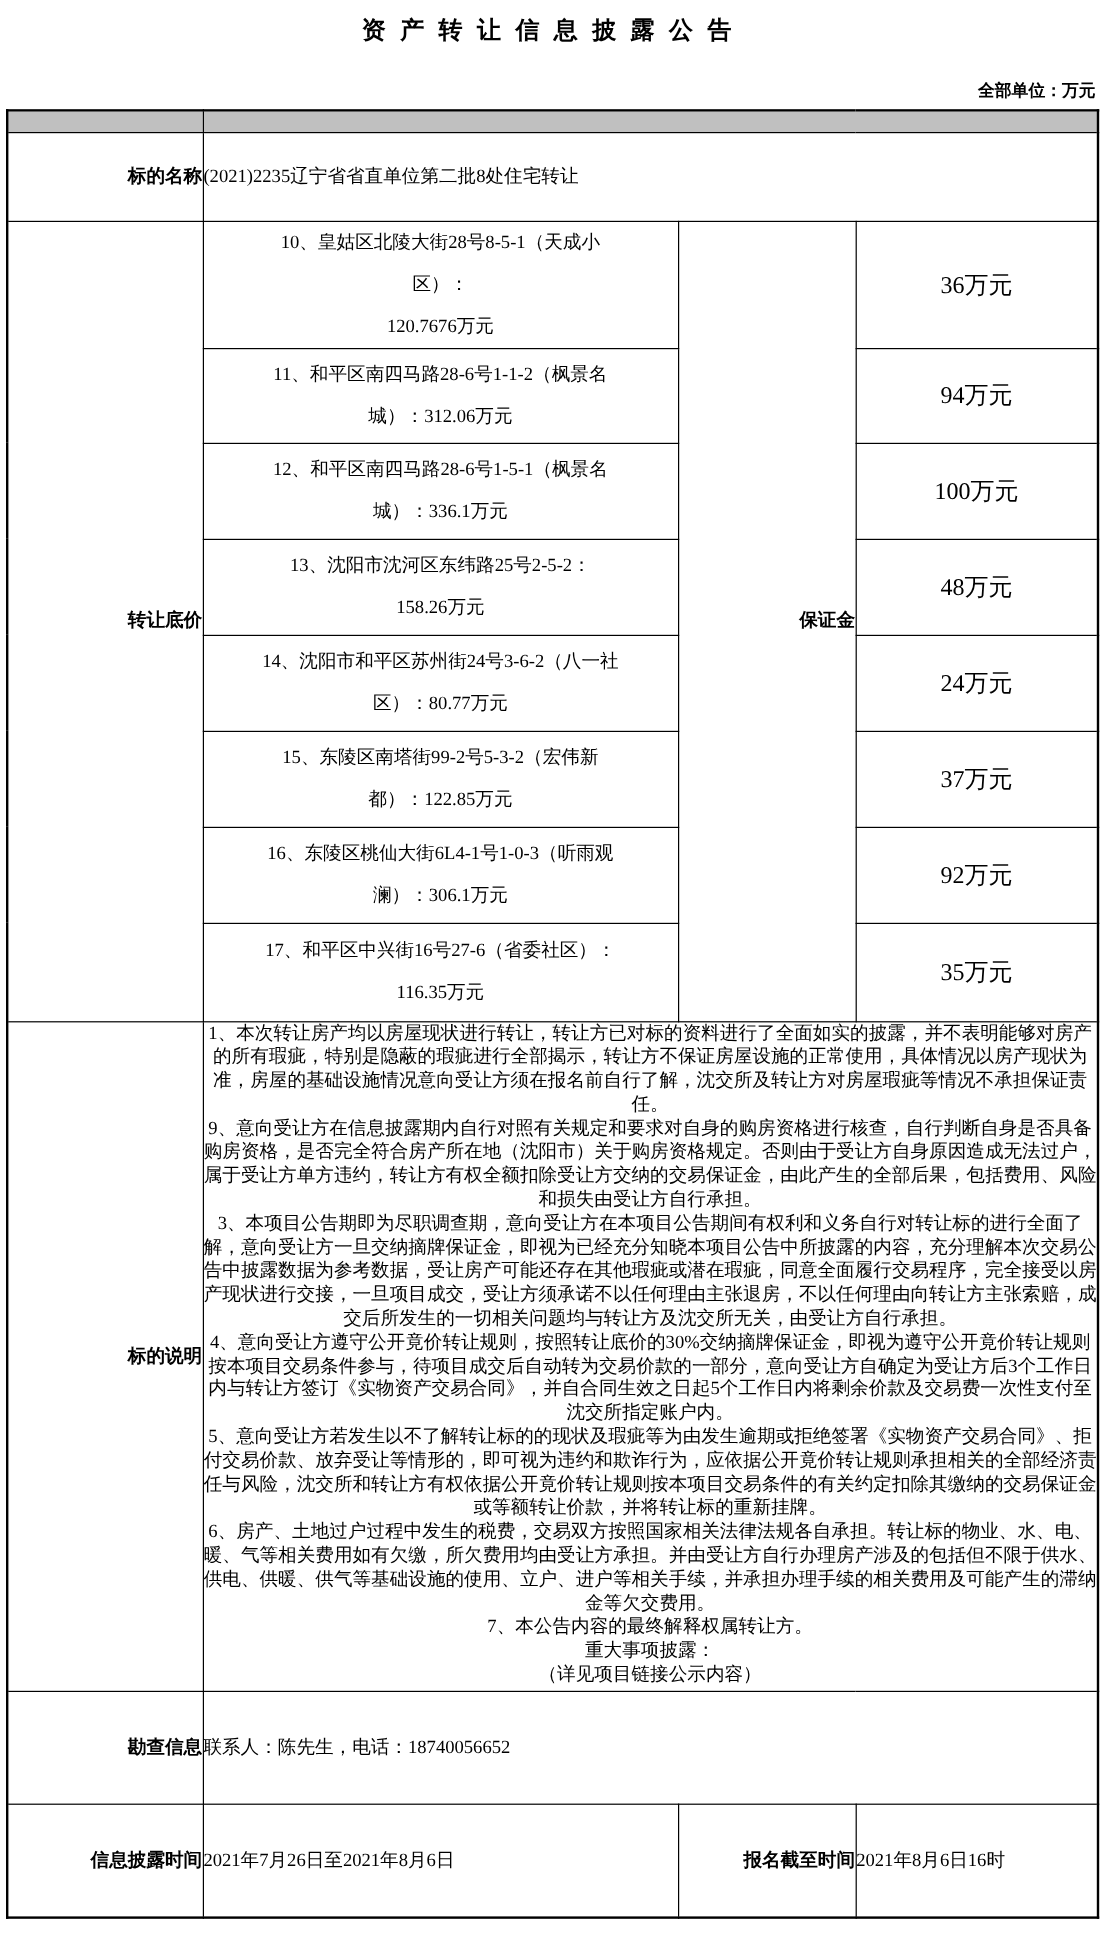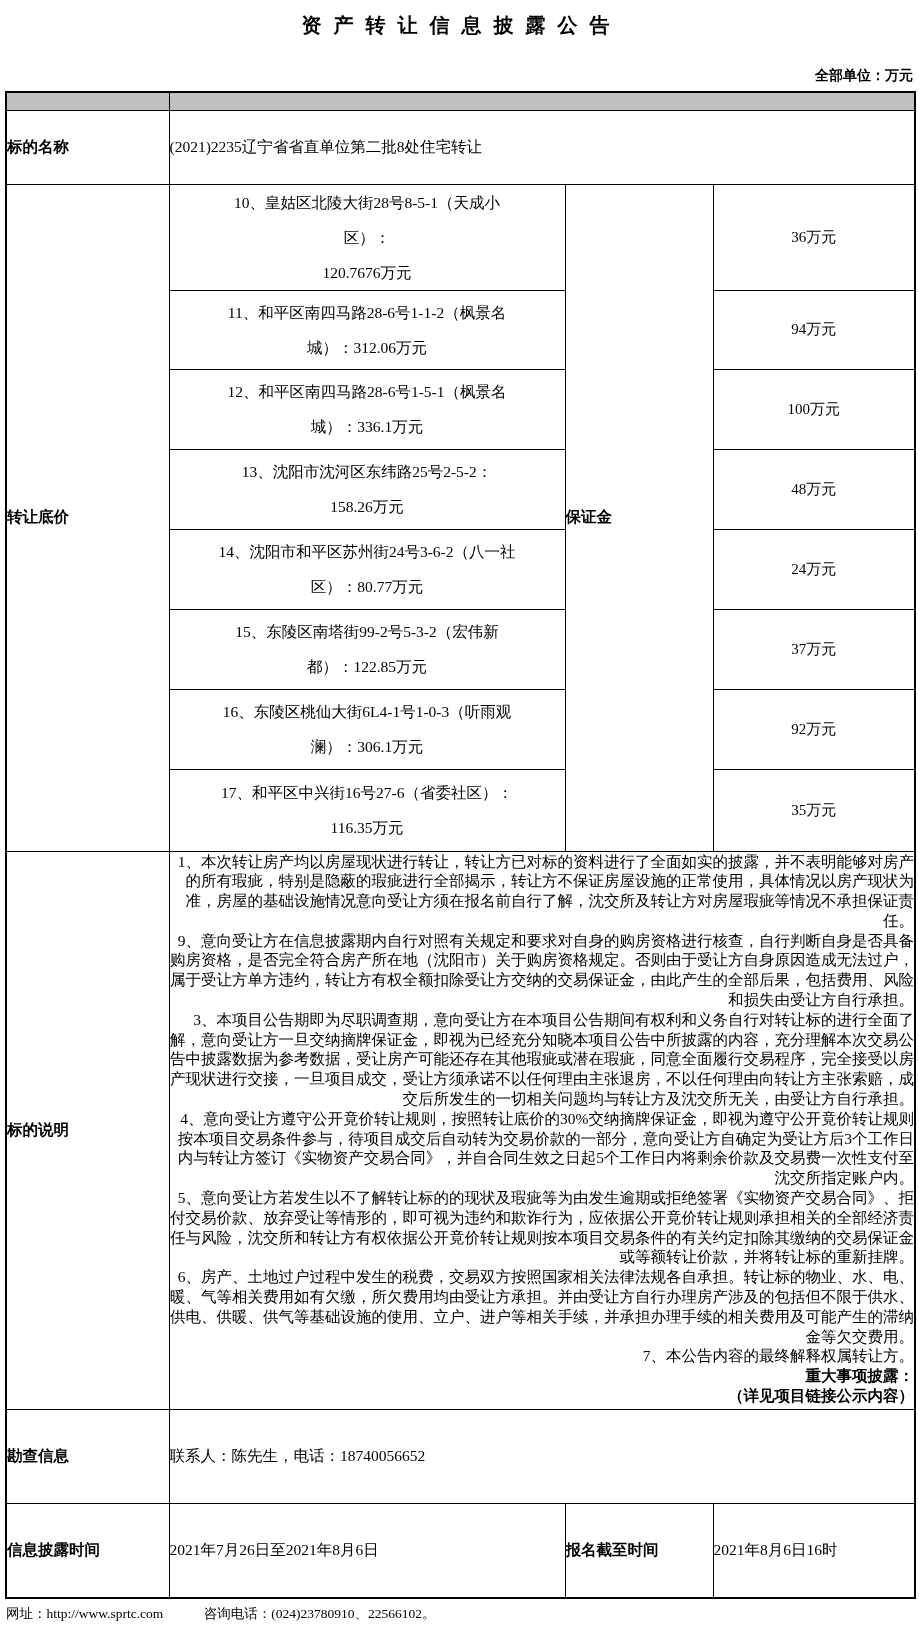--- a/index.html
+++ b/index.html
@@ -16,35 +16,35 @@
     margin:28px 6px 6px 0;text-align:right;font-weight:bold;font-size:14px;
     font-family:"Liberation Sans","DejaVu Sans",sans-serif;
   }
   table.main{
     border-collapse:collapse;margin-left:5px;width:909px;table-layout:fixed;
     border:2px solid #000;
   }
   table.main td{border:1px solid #000;padding:0;overflow:hidden;}
   tr.gray-row td{background:#c0c0c0;}
   .label-cell{
-    font-weight:bold;text-align:left;vertical-align:middle;font-size:15.5px;
+    font-weight:bold;text-align:right;vertical-align:middle;font-size:15.5px;
     font-family:"Liberation Sans","DejaVu Sans",sans-serif;
   }
   .center-cell{vertical-align:middle;font-size:15.5px;}
   .listing-cell{
     text-align:center;vertical-align:middle;font-size:15.5px;line-height:35px;
     white-space:pre-line;padding:2px 6px;
   }
-  .amount-cell{text-align:center;vertical-align:middle;font-size:15px;}
+  .amount-cell{text-align:center;vertical-align:middle;font-size:20px;}
   .desc-cell{
     vertical-align:top;font-size:15.5px;line-height:19.8px;
-    padding:6px 8px 4px 6px;text-align:right;
+    padding:6px 8px 4px 6px;text-align:center;
   }
   .desc-cell p{margin:0;}
-  .desc-cell p.bold{font-weight:bold;}
+  .desc-cell p.bold{font-weight:normal;}
   .footer{
     margin:7px 0 0 6px;font-size:13.5px;line-height:16.5px;
   }
   .footer div{white-space:pre-line;}
 </style>
 </head>
 <body>
 
 <div class="doc-title">资产转让信息披露公告</div>
 <div class="unit-note">全部单位：万元</div>
@@ -135,14 +135,13 @@
   <tr style="height:95px">
     <td class="label-cell">信息披露时间</td>
     <td class="center-cell">2021年7月26日至2021年8月6日</td>
     <td class="label-cell">报名截至时间</td>
     <td class="center-cell">2021年8月6日16时</td>
   </tr>
 </tbody>
   </table>
 
 <div class="footer">
-  <div>网址：http://www.sprtc.com　　　咨询电话：(024)23780910、22566102。</div>
 </div>
 
 </body></html>

